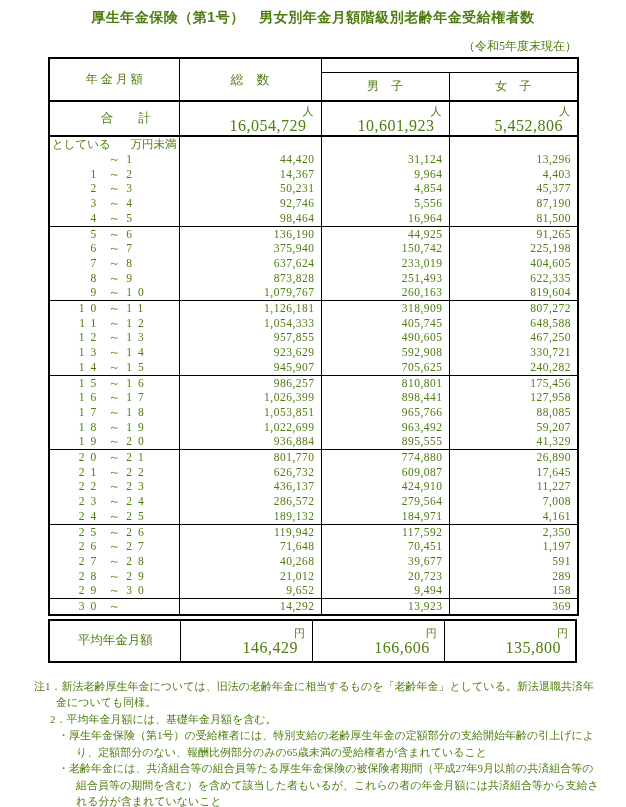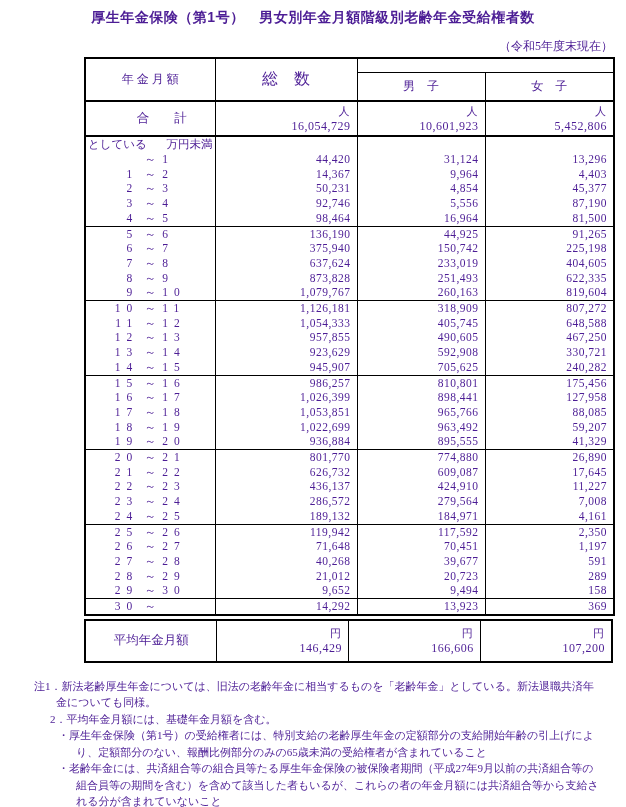--- a/index.html
+++ b/index.html
@@ -1,50 +1,50 @@
 <!DOCTYPE html>
 <html lang="ja"><head>
 <meta charset="utf-8">
 <style>
   html,body { margin:0; padding:0; background:#fff; }
   .page {
     position:relative; width:626px; height:807px; background:#fff;
-    font-family:"Liberation Serif","DejaVu Serif",serif; color:#4c1d95;
+    font-family:"Liberation Serif","DejaVu Serif",serif; color:#4d7c0f;
     overflow:hidden;
   }
   .title {
     margin:9px 0 0 0; text-align:center;
     font-family:"Liberation Sans","DejaVu Sans",sans-serif;
     font-weight:bold; font-size:14px; letter-spacing:0.5px;
   }
-  .content { margin-left:84px; width:529px; }
+  .content { margin-left:48px; width:529px; }
   .subtitle { margin-top:11px; margin-bottom:2px; text-align:right; font-size:12px; }
 
   table { border-collapse:collapse; table-layout:fixed; width:529px; }
   .main-table { border:2px solid #000; }
   .main-table col.c-pension { width:130px; }
   .main-table col.c-total   { width:142px; }
   .main-table col.c-male    { width:128px; }
   .main-table col.c-female  { width:129px; }
 
   th, td { padding:0; font-weight:normal; border:1px solid #000; vertical-align:middle; }
 
   thead th.h-pension { font-size:12px; }
-  thead th.h-total   { font-size:16px; }
+  thead th.h-total   { font-size:13px; }
   thead td.strip     { height:13px; border-bottom:1px solid #000; }
   thead tr.sub th    { height:27px; font-size:12px; }
   thead { border-bottom:2px solid #000; }
   thead th { border-bottom:2px solid #000;font-family:Liberation Serif, serif; }
 
   tr.total-row { border-bottom:2px solid #000; }
   tr.total-row td { border-bottom:2px solid #000; }
   tr.total-row .label { text-align:center; font-size:12.5px; height:33px;padding-left:23px; }
   td.twoline { height:33px; }
   td.twoline .unit { text-align:right; padding-right:7px; font-size:11px; line-height:14px; }
-  td.twoline .val  { text-align:right; padding-right:6px; font-size:12px; line-height:16px; letter-spacing:0.5px; }
+  td.twoline .val  { text-align:right; padding-right:14px; font-size:16px; line-height:16px; letter-spacing:0.5px; }
 
   tr.range-head td { border-top:2px solid #000; border-bottom:none; height:14px; font-size:11.5px; }
   tr.range-head .c1 { display:flex; justify-content:space-between; padding:0 2px 0 2px; align-items:center; }
 
   tbody tr.data-row { height:14.7px; }
   tbody tr.data-row td { border-top:none; border-bottom:none; font-size:11.5px; line-height:14.7px; }
   tbody tr.data-row.gs td { border-top:1px solid #000; }
   td.c1 .rangewrap { display:flex; justify-content:center; align-items:center; }
   td.c1 .lo { display:inline-block; width:48px; text-align:right; letter-spacing:6px; }
   td.c1 .tl { display:inline-block; width:24px; text-align:center; }
@@ -536,21 +536,21 @@
           <td class="twoline">
             <div class="unit">円</div>
             <div class="val">146,429</div>
           </td>
           <td class="twoline">
             <div class="unit">円</div>
             <div class="val">166,606</div>
           </td>
           <td class="twoline">
             <div class="unit">円</div>
-            <div class="val">107,200</div>
+            <div class="val">135,800</div>
           </td>
         </tr>
       </tbody>
     </table>
   </div>
 
   <div class="notes">
   <p class="note n1"><span class="nlabel">注1．</span><span class="ntext">新法老齢厚生年金については、旧法の老齢年金に相当するものを「老齢年金」としている。新法退職共済年金についても同様。</span></p>
 
   <p class="note n2"><span class="nlabel">2．</span><span class="ntext">平均年金月額には、基礎年金月額を含む。</span></p>

